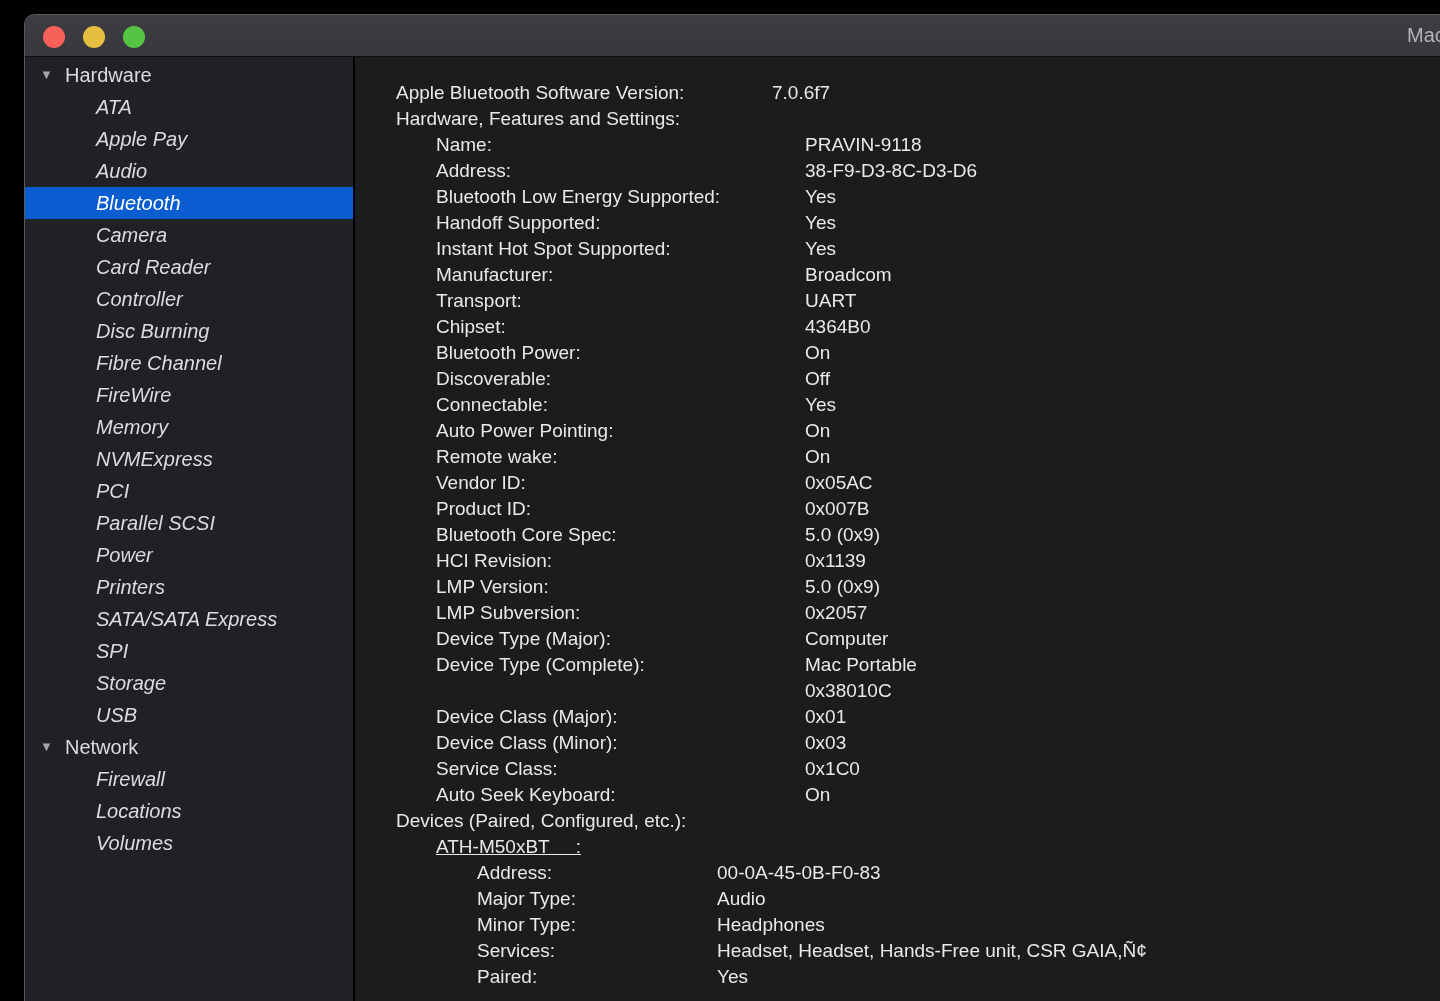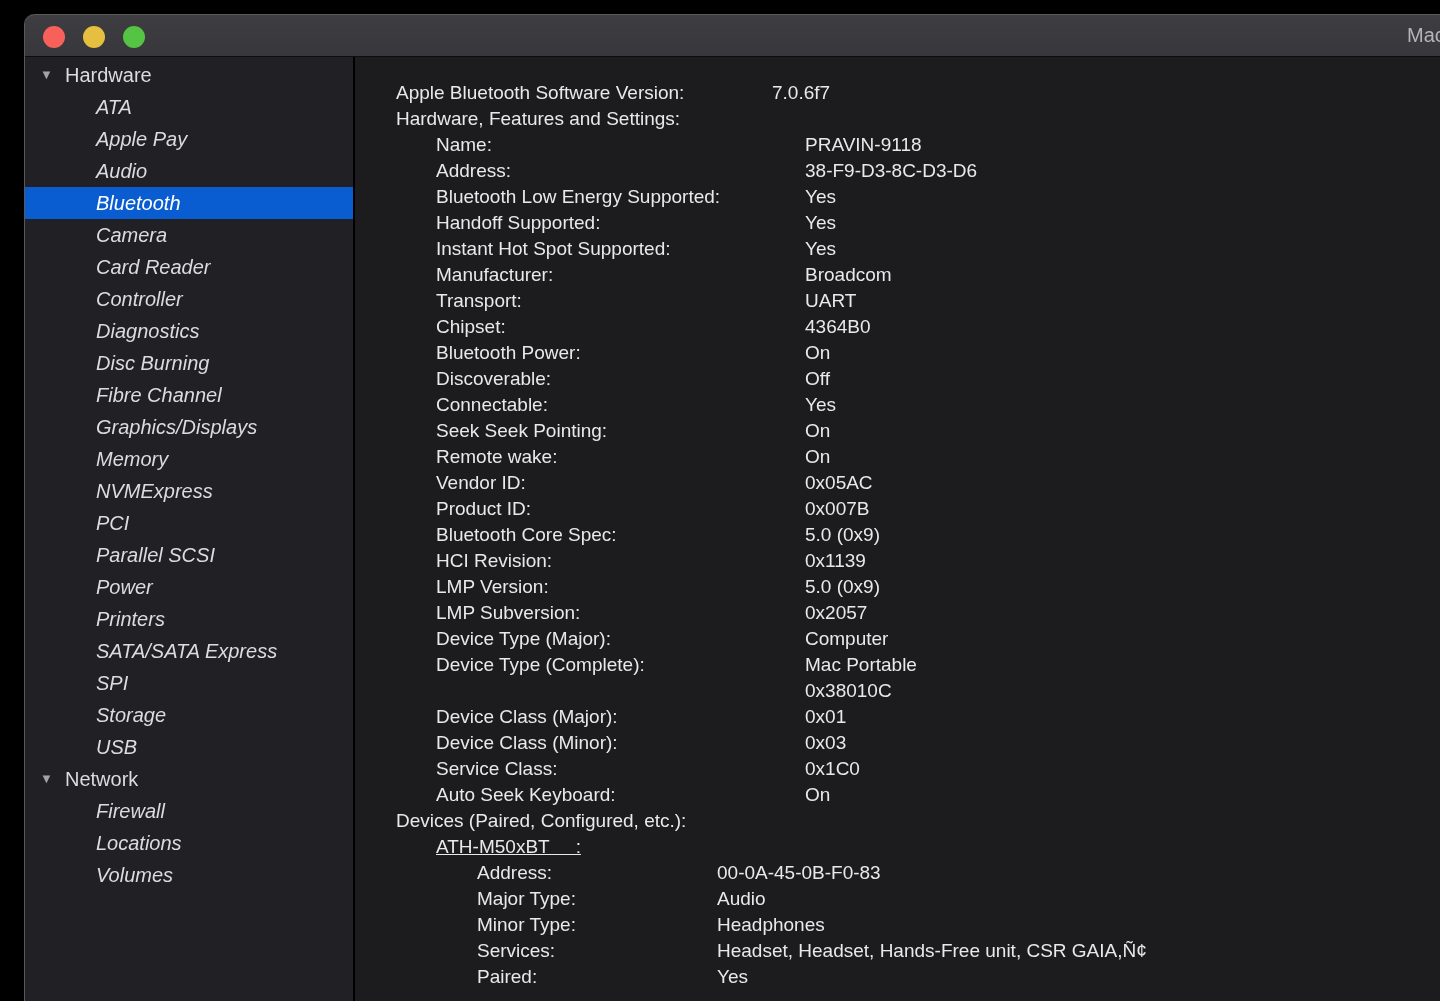--- a/index.html
+++ b/index.html
@@ -95,24 +95,23 @@
   <div class="panes">
     <div class="sidebar">
         <div class="sb-row sb-header"><span class="tri">▼</span><span class="sb-section-label">Hardware</span></div>
         <div class="sb-row sb-item">ATA</div>
         <div class="sb-row sb-item">Apple Pay</div>
         <div class="sb-row sb-item">Audio</div>
         <div class="sb-row sb-item selected">Bluetooth</div>
         <div class="sb-row sb-item">Camera</div>
         <div class="sb-row sb-item">Card Reader</div>
         <div class="sb-row sb-item">Controller</div>
-        <div class="sb-row sb-item">Diagnostics</div>
         <div class="sb-row sb-item">Disc Burning</div>
         <div class="sb-row sb-item">Fibre Channel</div>
-        <div class="sb-row sb-item">Graphics/Displays</div>
+        <div class="sb-row sb-item">FireWire</div>
         <div class="sb-row sb-item">Memory</div>
         <div class="sb-row sb-item">NVMExpress</div>
         <div class="sb-row sb-item">PCI</div>
         <div class="sb-row sb-item">Parallel SCSI</div>
         <div class="sb-row sb-item">Power</div>
         <div class="sb-row sb-item">Printers</div>
         <div class="sb-row sb-item">SATA/SATA Express</div>
         <div class="sb-row sb-item">SPI</div>
         <div class="sb-row sb-item">Storage</div>
         <div class="sb-row sb-item">USB</div>
@@ -167,21 +166,21 @@
         </div>
         <div class="mrow">
           <span class="lbl1">Discoverable:</span>
           <span class="val1">Off</span>
         </div>
         <div class="mrow">
           <span class="lbl1">Connectable:</span>
           <span class="val1">Yes</span>
         </div>
         <div class="mrow">
-          <span class="lbl1">Seek Seek Pointing:</span>
+          <span class="lbl1">Auto Power Pointing:</span>
           <span class="val1">On</span>
         </div>
         <div class="mrow">
           <span class="lbl1">Remote wake:</span>
           <span class="val1">On</span>
         </div>
         <div class="mrow">
           <span class="lbl1">Vendor ID:</span>
           <span class="val1">0x05AC</span>
         </div>

